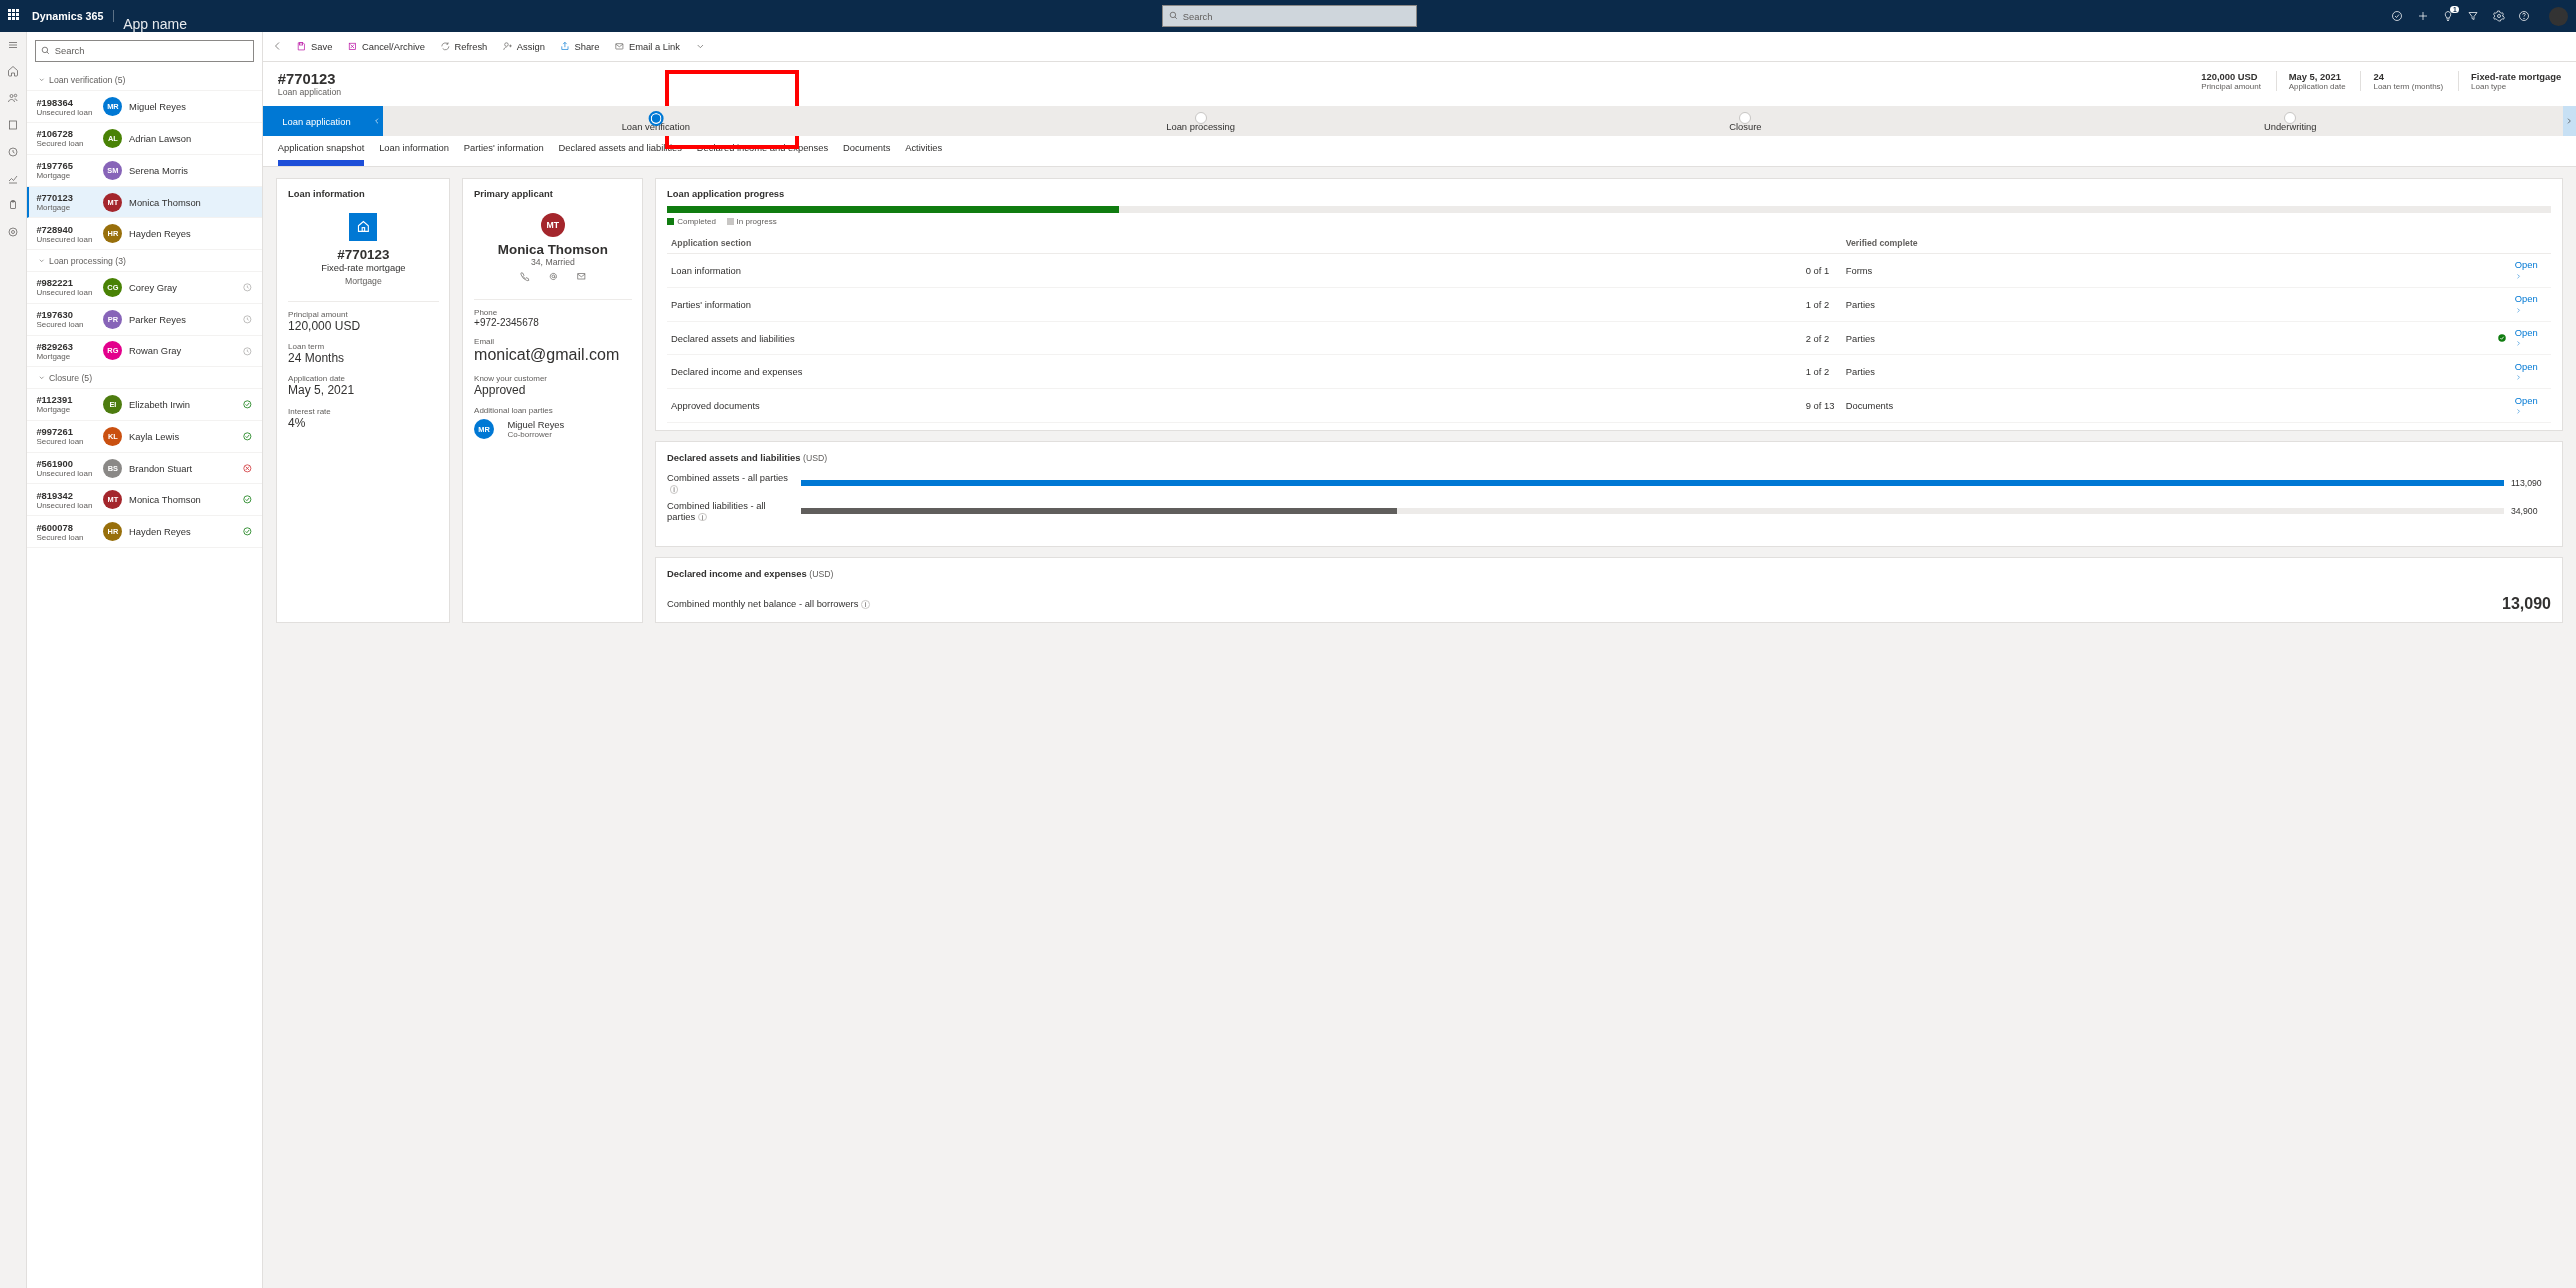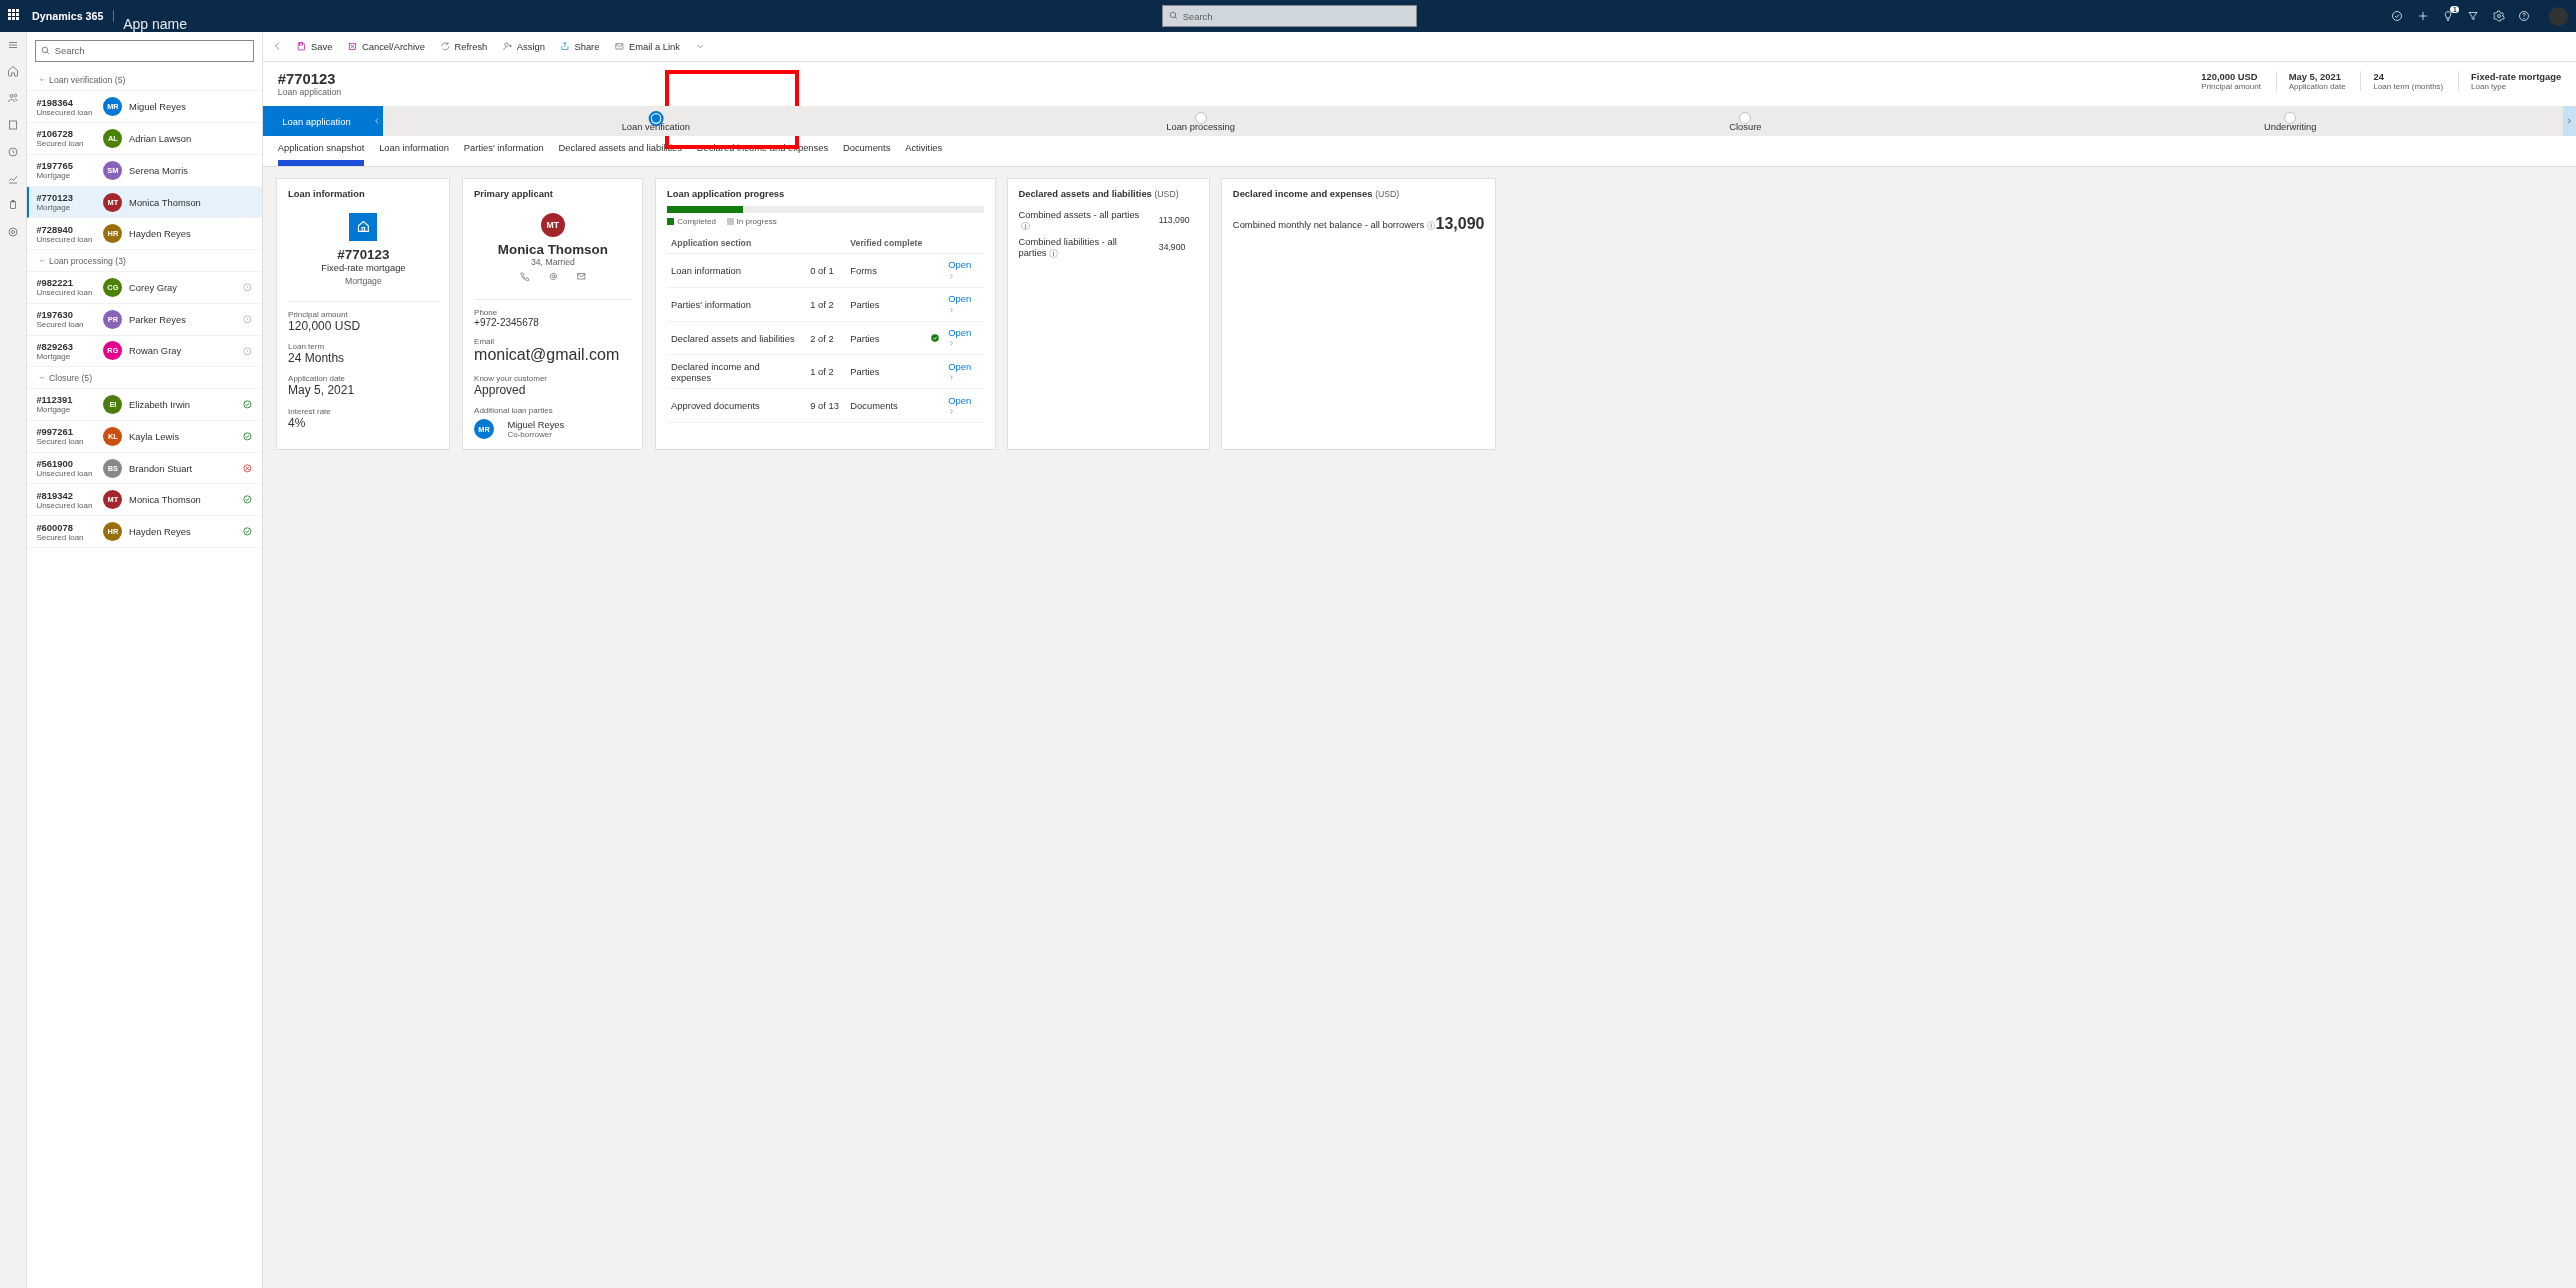--- a/index.html
+++ b/index.html
@@ -79,21 +79,21 @@
   .center-col{ text-align:center; padding:6.7px 0;}
   .house-ico{ width:28px; height:28px; background:#0078d4; margin:0 auto 6.7px; display:flex; align-items:center; justify-content:center;}
   .big{ font-size:13.4px; font-weight:600;}
   .muted{color:#605e5c; font-size:8.7px;}
   .sep{ border-top:0.7px solid #edebe9; margin:8px 0;}
   .field .fl{ color:#605e5c; font-size:8px;}
   .field .fv{ font-size:12px; margin-bottom:9.4px;}
   .av-big{width:24px; height:24px; border-radius:50%; background:#a4262c; color:white; display:flex; align-items:center; justify-content:center; margin:0 auto 5.4px; font-weight:600; font-size:8.7px;}
   .contact-icons{display:flex; gap:17.4px; justify-content:center; color:#605e5c; padding:4px 0 2.7px;}
   
-  .rtstack{display:flex; flex-direction:row; gap:10.7px;}
+  .rtstack{display:flex; flex-direction:column; gap:10.7px;}
   .prog-card .bar{height:6.7px; background:#edebe9; position:relative; margin:0 10.7px;}
   .prog-card .bar .fill{position:absolute; left:0; top:0; bottom:0; background:#107c10;}
   .legend{display:flex; gap:10.7px; font-size:8px; color:#605e5c; padding:4px 10.7px 6.7px;}
   .legend .sw{width:7.4px; height:7.4px; display:inline-block; margin-right:2.7px; vertical-align:middle;}
   table.ptable{width:calc(100% - 21.5px); margin:0 10.7px 6.7px; border-collapse:collapse; font-size:9.4px;}
   table.ptable th{text-align:left; color:#605e5c; font-weight:600; font-size:8.7px; padding:5.4px 4px; border-bottom:0.7px solid #edebe9;}
   table.ptable td{padding:5.4px 4px; border-bottom:0.7px solid #f3f2f1;}
   .link{color:#0078d4; cursor:pointer;}
   
   .assets .row{display:flex; align-items:center; padding:2.7px 10.7px; gap:6.7px;}

